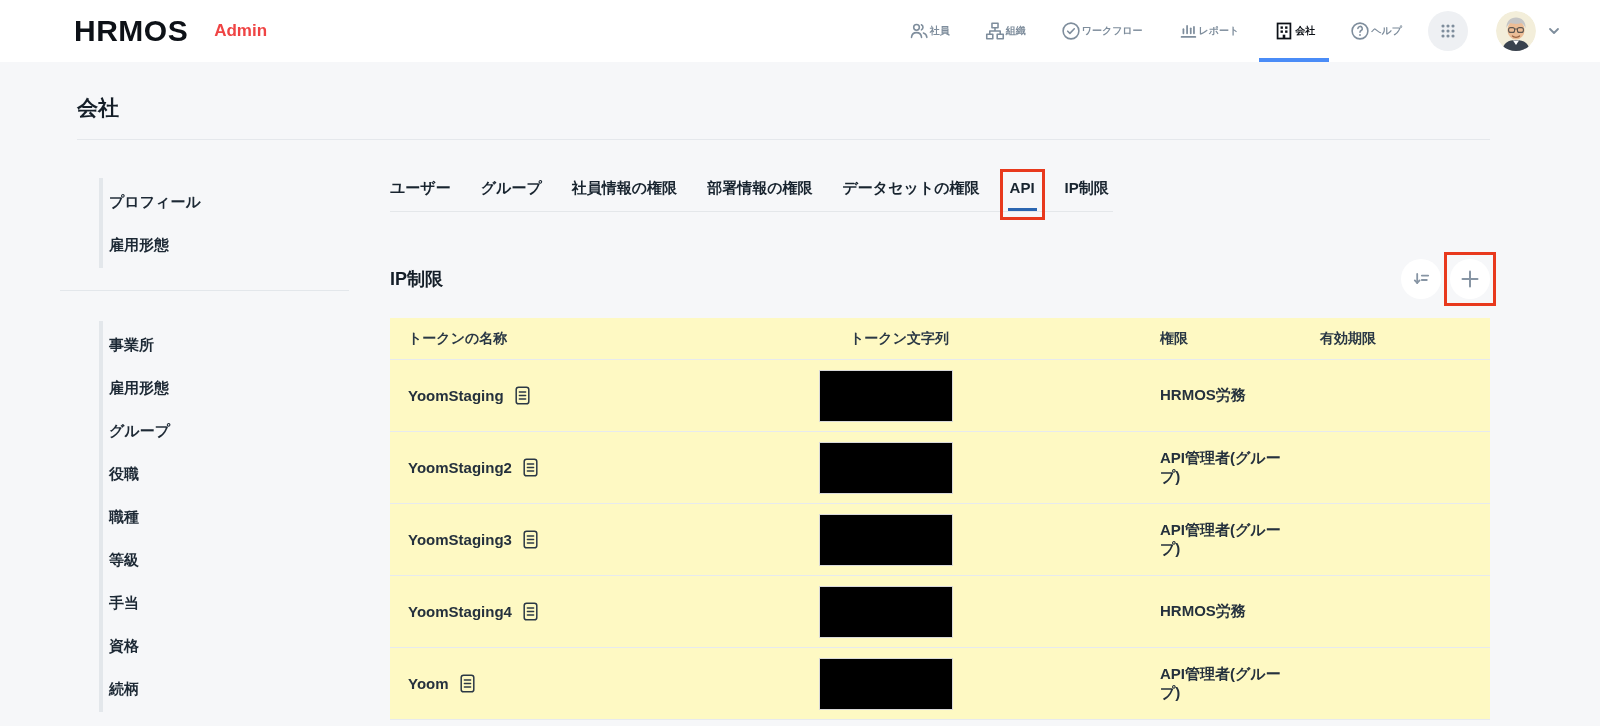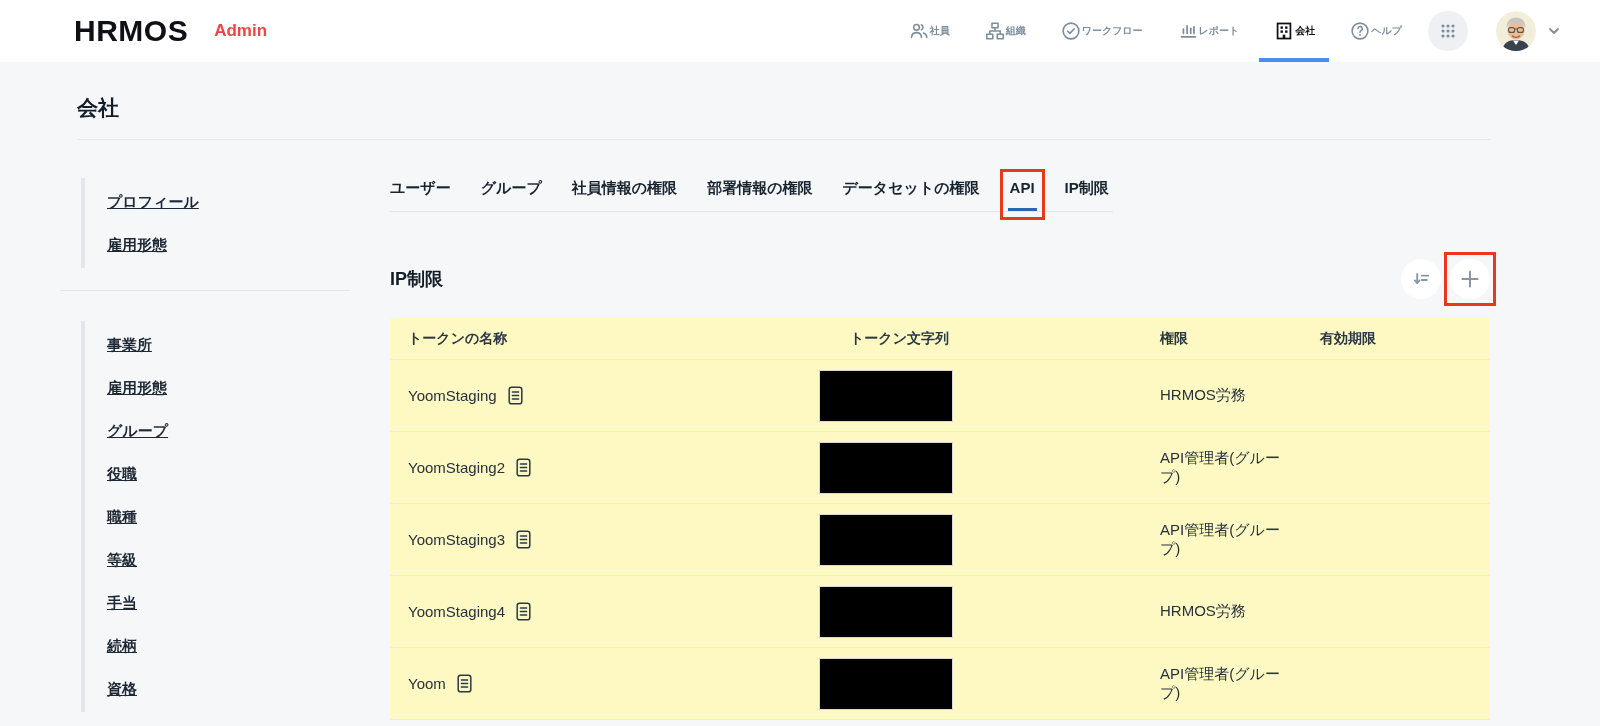--- a/index.html
+++ b/index.html
@@ -23,21 +23,21 @@
   .chevron { margin-left:10px; cursor:pointer; display:flex; }
 
   
   .content { padding:0 110px 0 77px; }
   .page-title { margin-top:32px; font-size:21px; font-weight:700; color:#141e28; }
   .title-divider { margin-top:17px; border-top:1px solid #e5e8ec; }
   .body-row { display:flex; margin-top:38px; }
 
   
   .sidebar { width:272px; flex-shrink:0; }
-  .side-group { border-left:4px solid #e3e7eb; padding:2px 0 2px 22px; margin-left:4px;text-decoration:underline; }
+  .side-group { border-left:4px solid #e3e7eb; padding:2px 0 2px 6px; margin-left:22px; }
   .side-item { font-size:15px; font-weight:700; color:#1d2935; line-height:43px; height:43px; cursor:pointer; }
   .side-divider { border-top:1px solid #e3e7eb; margin:22px 0 30px -17px; }
 
   
   .main { flex:1; margin-left:41px; }
   .tabs-row { display:flex; gap:30px; width:723px; padding-bottom:13px;
               border-bottom:1px solid #e4e7ea; position:relative; }
   .tab { font-size:15px; font-weight:700; color:#18242f; line-height:20px;
          position:relative; cursor:pointer; white-space:nowrap; }
   .tab.active::after { content:""; position:absolute; left:-2px; right:-2px; top:30px;
@@ -48,21 +48,21 @@
   .section-row { display:flex; align-items:center; margin-top:47px; height:40px; }
   .section-title { font-size:18px; font-weight:700; color:#141e28; }
   .section-actions { margin-left:auto; display:flex; gap:9px; }
   .circle-btn { width:40px; height:40px; border-radius:50%; background:#fff;
          display:grid; place-items:center; cursor:pointer; }
   .add-wrap { position:relative; }
   .annotation-add { inset:-7px -6px; }
 
   
   .api-table { margin-top:19px; background:#fef9c3; }
-  .t-grid { display:grid; grid-template-columns:420px 330px 160px 1fr; align-items:center; }
+  .t-grid { display:grid; grid-template-columns:420px 330px 160px 1fr; align-items:center;font-weight:bold; }
   .t-header { height:42px; font-size:14px; font-weight:700; color:#2a3845; border-bottom:1px solid #e7eaee; }
   .t-row { height:72px; font-size:15px; color:#25313d; border-bottom:1px solid #e7eaee; }
   .c-name-h { padding-left:18px; }
   .c-token-h { padding-left:40px; }
   .c-perm-h, .c-exp-h { padding-left:20px; }
   .name-cell { display:flex; align-items:center; gap:11px; padding-left:18px; }
   .copy-btn { display:flex; cursor:pointer; }
   .token-cell { padding-left:10px; }
   .redacted { width:132px; height:50px; background:#000; box-shadow:0 0 0 1px #d9d9d9; }
   .perm-cell, .exp-cell { padding-left:20px; }
@@ -178,22 +178,22 @@
       </div>
       <div class="side-divider"></div>
       <div class="side-group">
         <div class="side-item">事業所</div>
         <div class="side-item">雇用形態</div>
         <div class="side-item">グループ</div>
         <div class="side-item">役職</div>
         <div class="side-item">職種</div>
         <div class="side-item">等級</div>
         <div class="side-item">手当</div>
+        <div class="side-item">資格</div>
         <div class="side-item">続柄</div>
-        <div class="side-item">資格</div>
       </div>
     </aside>
 
     <main class="main">
       <div class="tabs-row">
         <div class="tab">ユーザー</div>
         <div class="tab">グループ</div>
         <div class="tab">社員情報の権限</div>
         <div class="tab">部署情報の権限</div>
         <div class="tab">データセットの権限</div>

